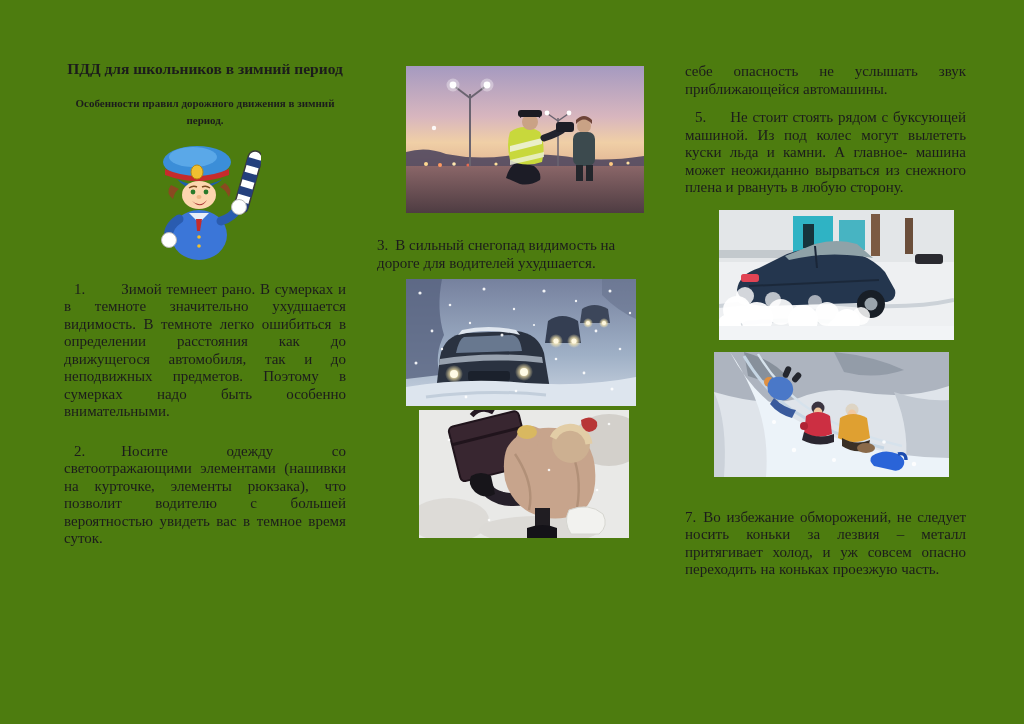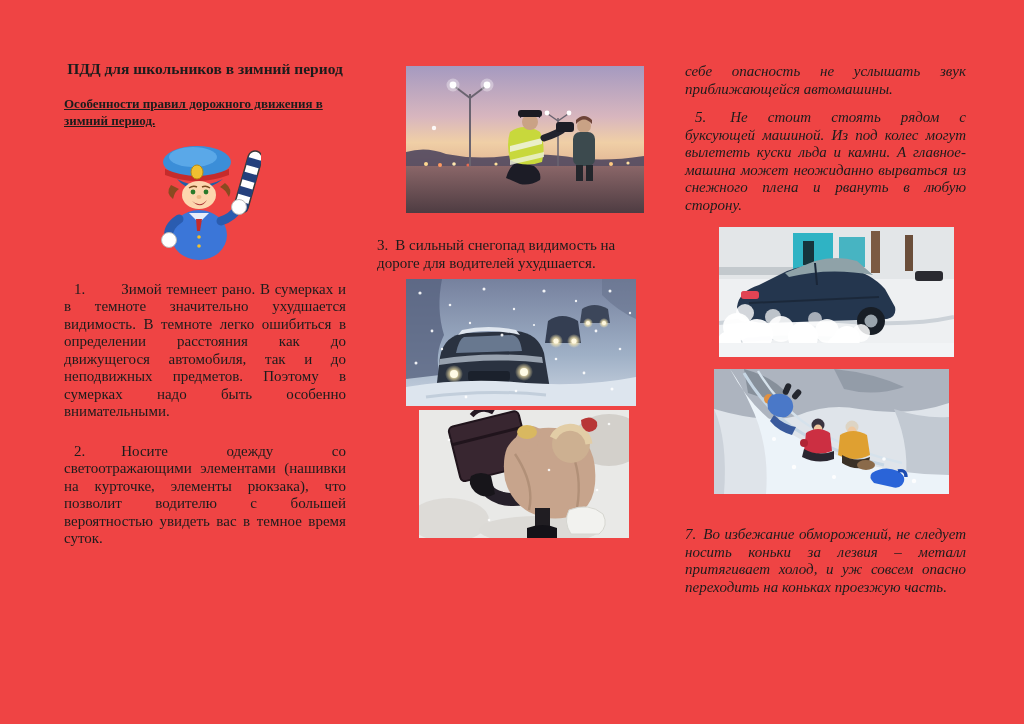--- a/index.html
+++ b/index.html
@@ -1,32 +1,32 @@
 <!DOCTYPE html>
 <html><head>
 <meta charset="utf-8">
 <style>
   * { box-sizing: border-box; margin: 0; padding: 0; }
   html,body { background:#888; }
   .page {
     position: relative;
     width: 1024px; height: 724px;
-    background: #ef4444;
+    background: #4d7c0f;
     font-family: "Liberation Serif", "DejaVu Serif", serif;
     color: #1c1c1c;
     overflow: hidden;
     margin: 0 auto;
   }
   .col { position: absolute; font-size: 15px; line-height: 17.5px; }
   .col1 { left: 64px;  top: 60px; width: 282px; }
   .col2 { left: 377px; top: 66px; width: 282px; }
-  .col3 { left: 685px; top: 63px; width: 281px; font-style: italic; }
+  .col3 { left: 685px; top: 63px; width: 281px; }
 
   .doc-title { font-weight: bold; text-align: center; font-size: 15.5px; }
-  .doc-subtitle { font-weight: bold; font-size: 13px; margin-top: 17px; text-decoration: underline; }
+  .doc-subtitle { font-weight: bold; text-align: center; font-size: 11px; margin-top: 17px; }
 
   p.just { text-align: justify; }
   p.indent { text-indent: 10px; }
   .num-tab-wide { padding-right: 36px; }
   .num-tab-mid  { padding-right: 24px; }
   .num-tab-sm   { padding-right: 7px; }
 
   .fig { display: block; }
   .fig svg { display: block; }
   .fig-policeman { margin: 9px auto 0 auto; width: 112px; height: 122px; }

